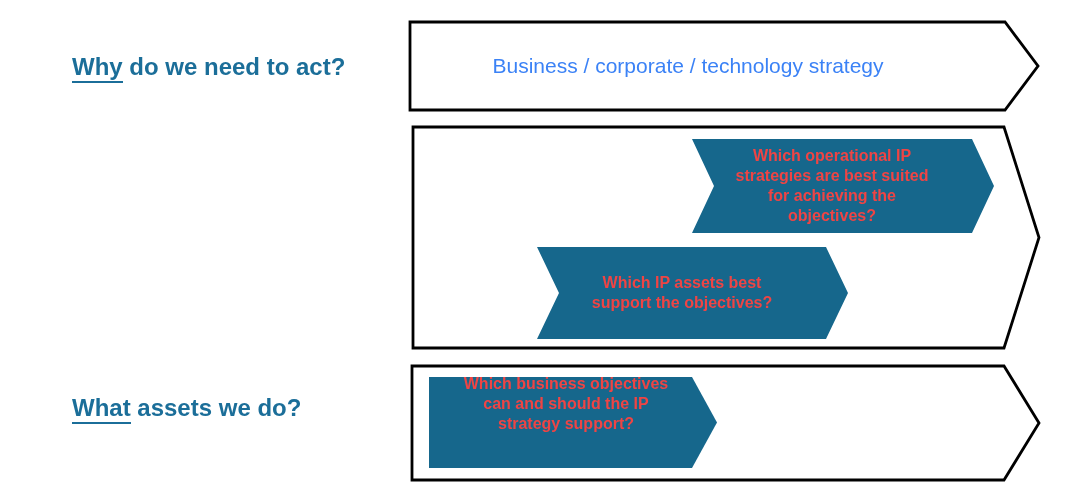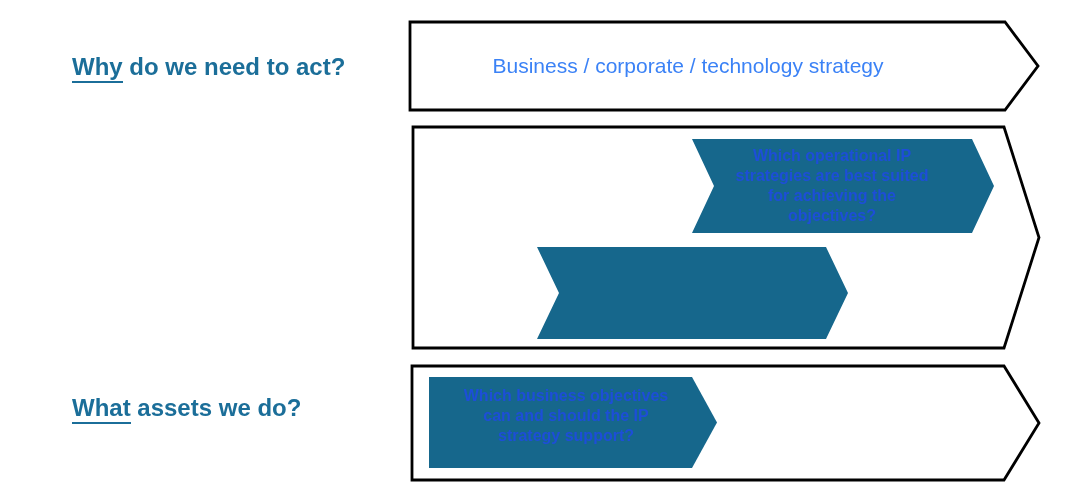--- a/index.html
+++ b/index.html
@@ -53,28 +53,28 @@
     white-space: pre-line;
   }
   .banner-text {
     left: 440px; top: 22px; width: 400px; height: 88px;
     font-size: 21px;
     color: #3b82f6;
     font-weight: normal;
     margin-left: 48px;
   }
   .chevron-text {
-    color: #1d4ed8;
+    color: #ef4444;
     font-size: 16px;
     font-weight: bold;
     line-height: 20px;
   }
   .chev-text-1 { left: 692px; top: 139px; width: 280px; height: 94px; }
   .chev-text-2 { left: 537px; top: 247px; width: 290px; height: 92px; }
-  .chev-text-3 { left: 429px; top: 377px; width: 274px; height: 77px; }
+  .chev-text-3 { left: 429px; top: 365px; width: 274px; height: 77px; }
 </style>
 </head>
 <body>
 
 <div class="canvas">
 
   <svg class="shape-layer" viewBox="0 0 1092 504" xmlns="http://www.w3.org/2000/svg">
 
     <polygon class="outline-arrow" points="410,22 1005,22 1038,66 1005,110 410,110"></polygon>
     <polygon class="outline-arrow" points="413,127 1004,127 1039,237.5 1004,348 413,348"></polygon>
@@ -91,17 +91,19 @@
   <div class="question-label label-what">
     <span class="kw">What</span><span> assets we do?</span>
   </div>
 
   <div class="overlay-text banner-text">Business / corporate / technology strategy</div>
 
   <div class="overlay-text chevron-text chev-text-1">Which operational IP
 strategies are best suited
 for achieving the
 objectives?</div>
+  <div class="overlay-text chevron-text chev-text-2">Which IP assets best
+support the objectives?</div>
   <div class="overlay-text chevron-text chev-text-3">Which business objectives
 can and should the IP
 strategy support?</div>
 
 </div>
 
 </body></html>

